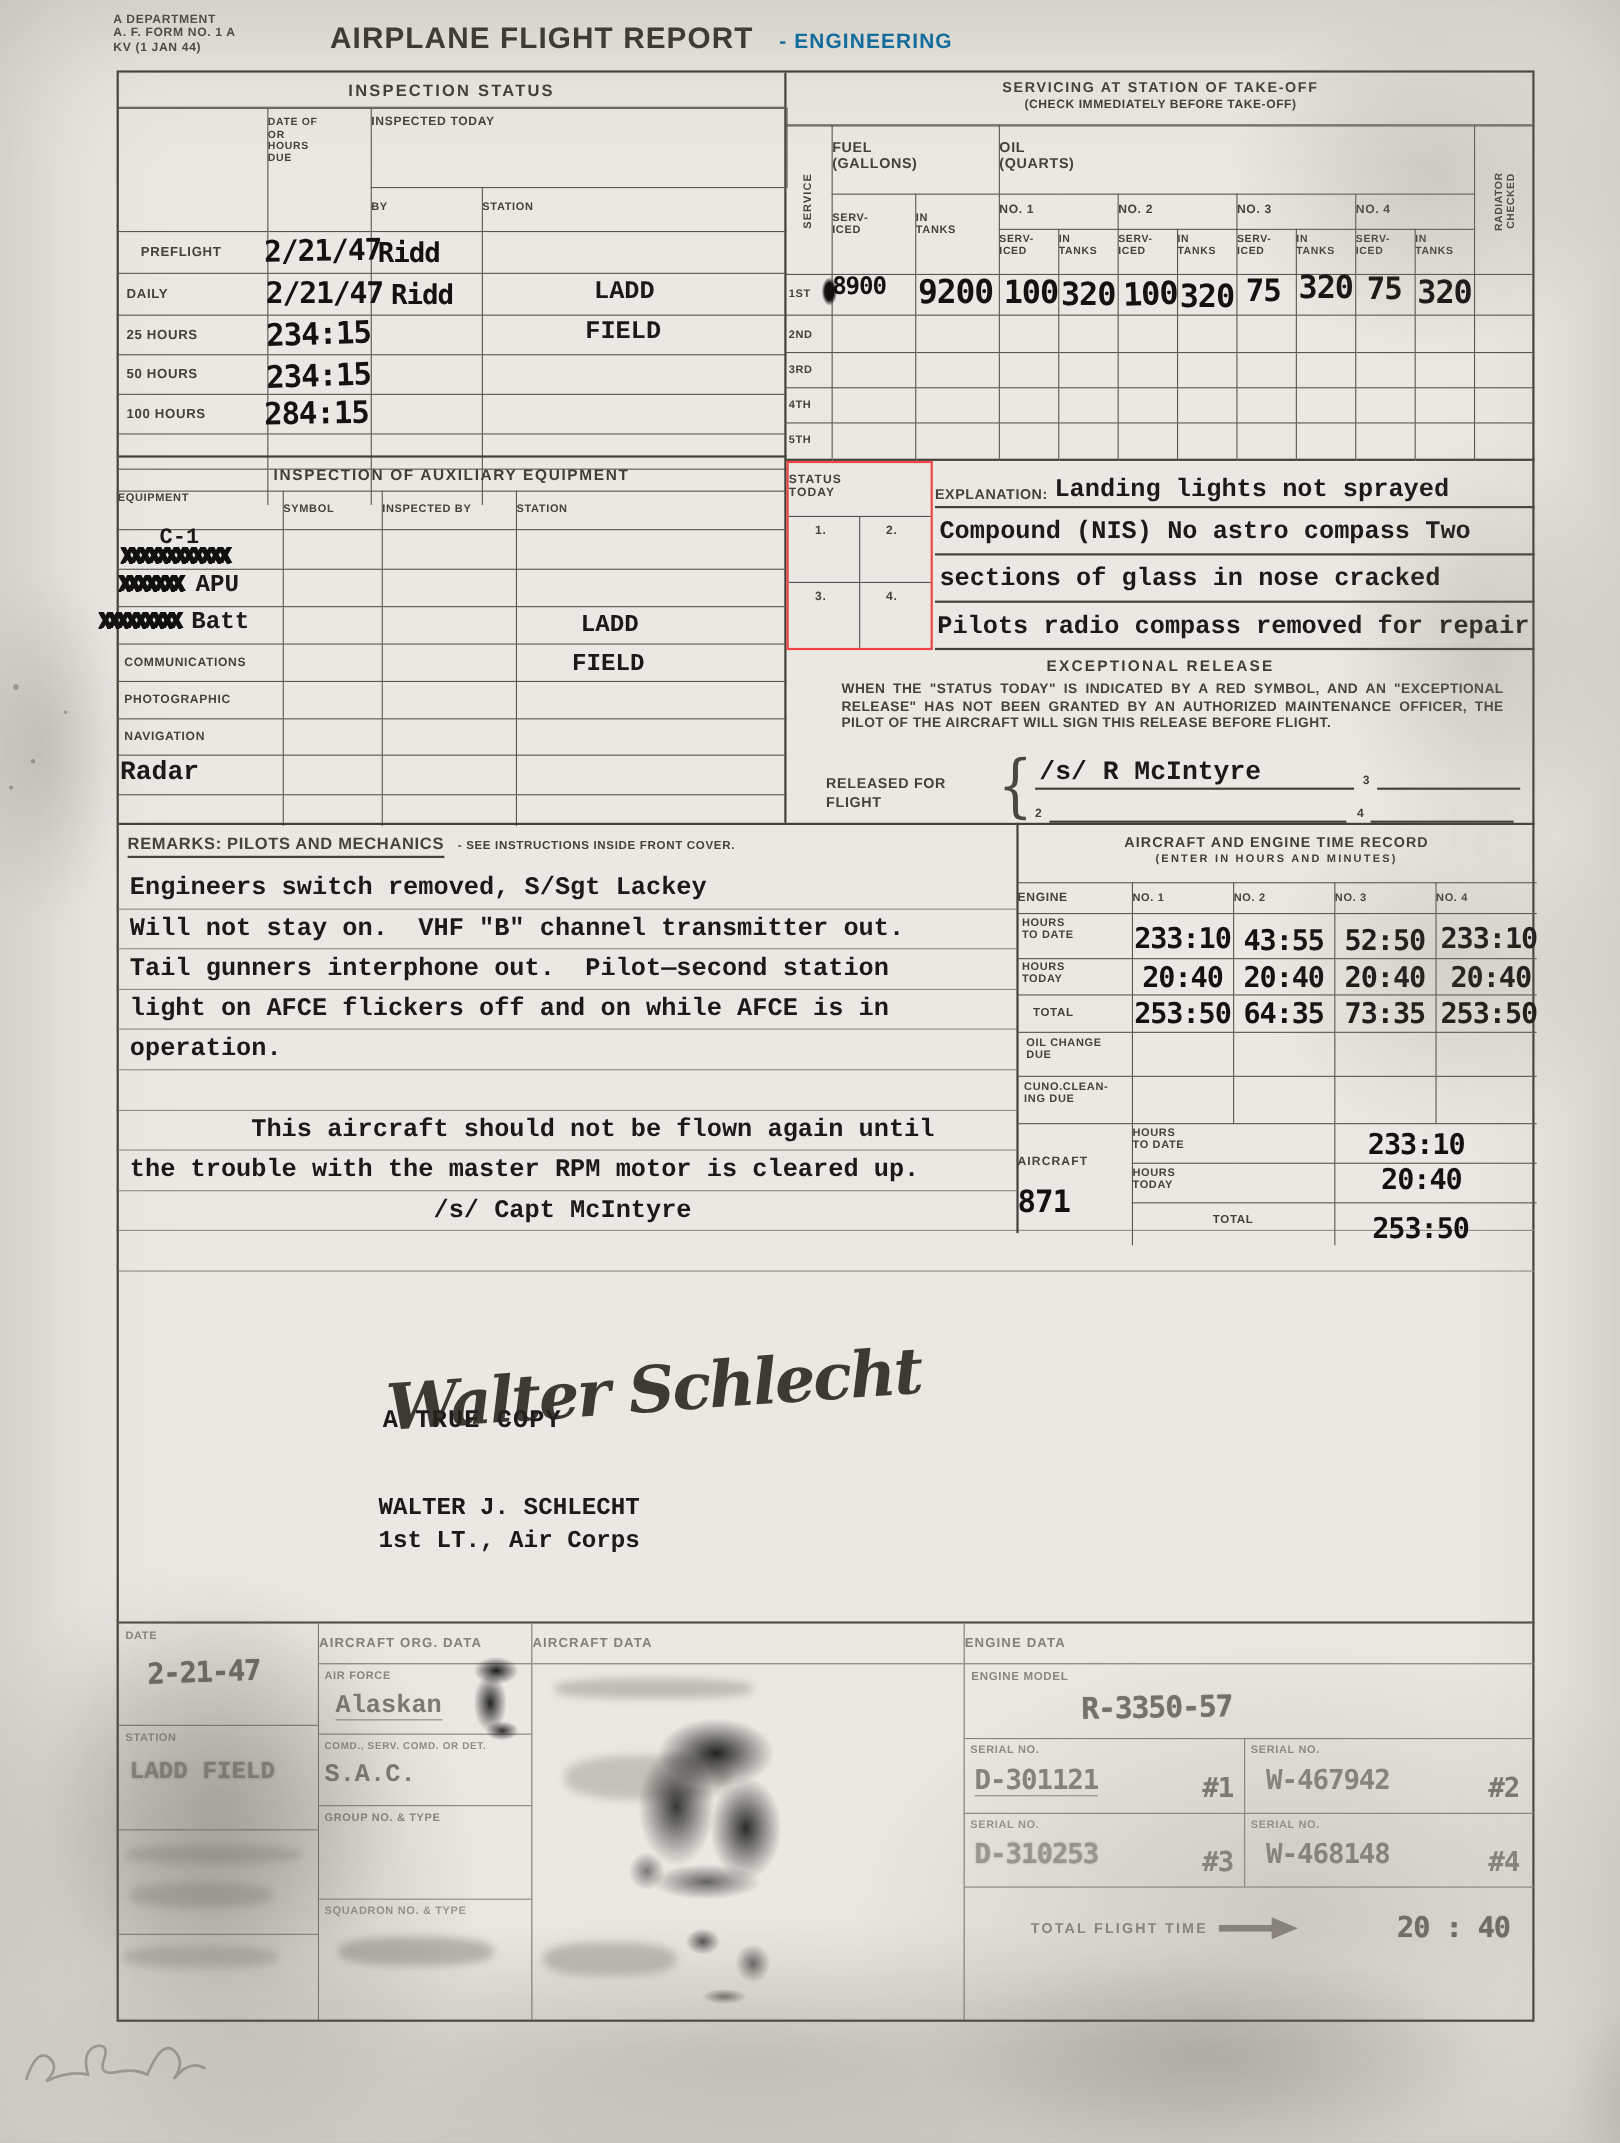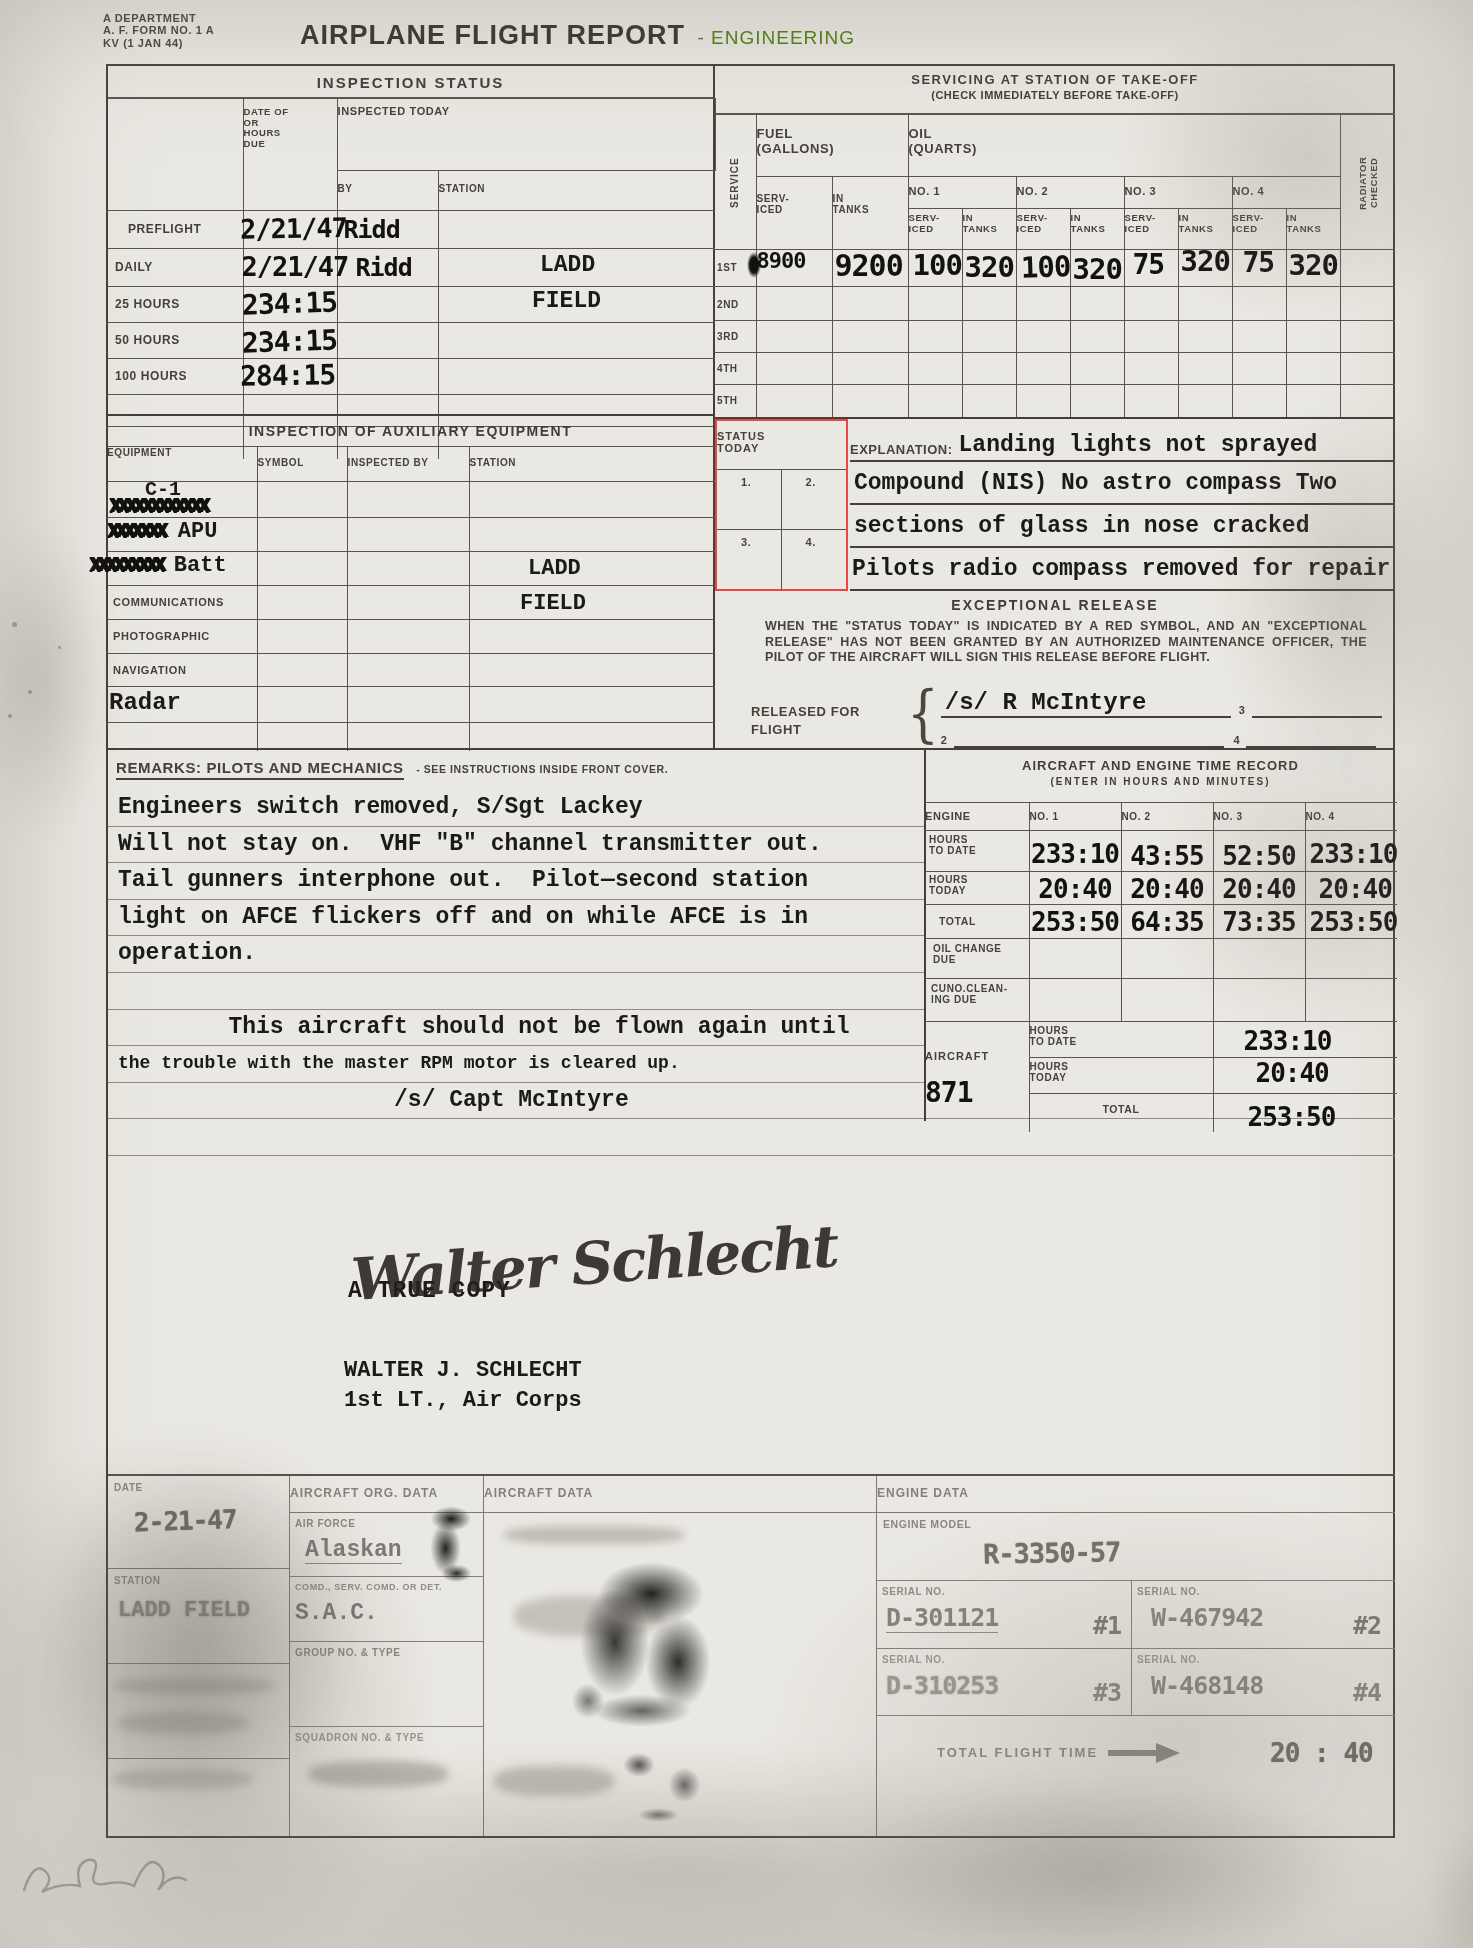--- a/index.html
+++ b/index.html
@@ -52,21 +52,21 @@
 
 <div class="page">
 
   <div class="abs" style="left:103px;top:12px;width:190px">
     <div class="lbl t11">A DEPARTMENT</div>
     <div class="lbl t11">A. F. FORM NO. 1 A</div>
     <div class="lbl t11">KV (1 JAN 44)</div>
   </div>
   <div class="abs" style="left:300px;top:20px;width:700px;white-space:nowrap">
     <span style="font-size:27px;font-weight:bold;letter-spacing:1px;color:#34312b">AIRPLANE FLIGHT REPORT</span>
-    <span style="font-size:19px;font-weight:normal;letter-spacing:1px;color:#4d7c0f;margin-left:8px">- ENGINEERING</span>
+    <span style="font-size:19px;font-weight:bold;letter-spacing:1px;color:#0369a1;margin-left:19px">- ENGINEERING</span>
   </div>
 
   <div id="form">
 
     <div class="abs" style="left:0;top:0;width:607px;height:349px;border-right:2px solid #43403a">
       <div class="sec-title t15" style="height:32px;padding-top:8px;border-bottom:1px solid #5a564f">INSPECTION STATUS</div>
       <table class="abs" style="left:-1px;top:32px;width:608px">
         <colgroup>
             <col style="width:136px">
             <col style="width:94px">
@@ -436,21 +436,21 @@
         <span class="lbl t15" style="border-bottom:2px solid #45423c;padding-bottom:2px">REMARKS: PILOTS AND MECHANICS</span>
         <span class="lbl" style="font-size:10.5px;margin-left:8px">- SEE INSTRUCTIONS INSIDE FRONT COVER.</span>
       </div>
       <div class="rule typed" style="height:36.6px;font-size:23px;line-height:34px;white-space:pre;padding-left:10px">Engineers switch removed, S/Sgt Lackey</div>
       <div class="rule typed" style="height:36.6px;font-size:23px;line-height:34px;white-space:pre;padding-left:10px">Will not stay on.  VHF "B" channel transmitter out.</div>
       <div class="rule typed" style="height:36.6px;font-size:23px;line-height:34px;white-space:pre;padding-left:10px">Tail gunners interphone out.  Pilot—second station</div>
       <div class="rule typed" style="height:36.6px;font-size:23px;line-height:34px;white-space:pre;padding-left:10px">light on AFCE flickers off and on while AFCE is in</div>
       <div class="rule typed" style="height:36.6px;font-size:23px;line-height:34px;white-space:pre;padding-left:10px">operation.</div>
       <div class="rule" style="height:36.6px"></div>
       <div class="rule typed" style="height:36.6px;font-size:23px;line-height:34px;white-space:pre;padding-left:10px">        This aircraft should not be flown again until</div>
-      <div class="rule typed" style="height:36.6px;font-size:18px;line-height:34px;white-space:pre;padding-left:10px">the trouble with the master RPM motor is cleared up.</div>
+      <div class="rule typed" style="height:36.6px;font-size:23px;line-height:34px;white-space:pre;padding-left:10px">the trouble with the master RPM motor is cleared up.</div>
       <div class="rule typed" style="height:36.6px;width:1287px;font-size:23px;line-height:34px;white-space:pre;padding-left:10px">                    /s/ Capt McIntyre</div>
       <div class="rule" style="height:36.6px;width:1287px"></div>
     </div>
 
     <div class="abs" style="left:816px;top:682px;width:471px;height:373px;border-top:2px solid #43403a;border-left:2px solid #43403a">
       <div style="height:52px;padding-top:8px">
         <div class="sec-title t13" style="letter-spacing:1px">AIRCRAFT AND ENGINE TIME RECORD</div>
         <div class="sec-title t10" style="padding-top:3px">(ENTER IN HOURS AND MINUTES)</div>
       </div>
       <table class="abs" style="left:-1px;top:52px;width:472px">

